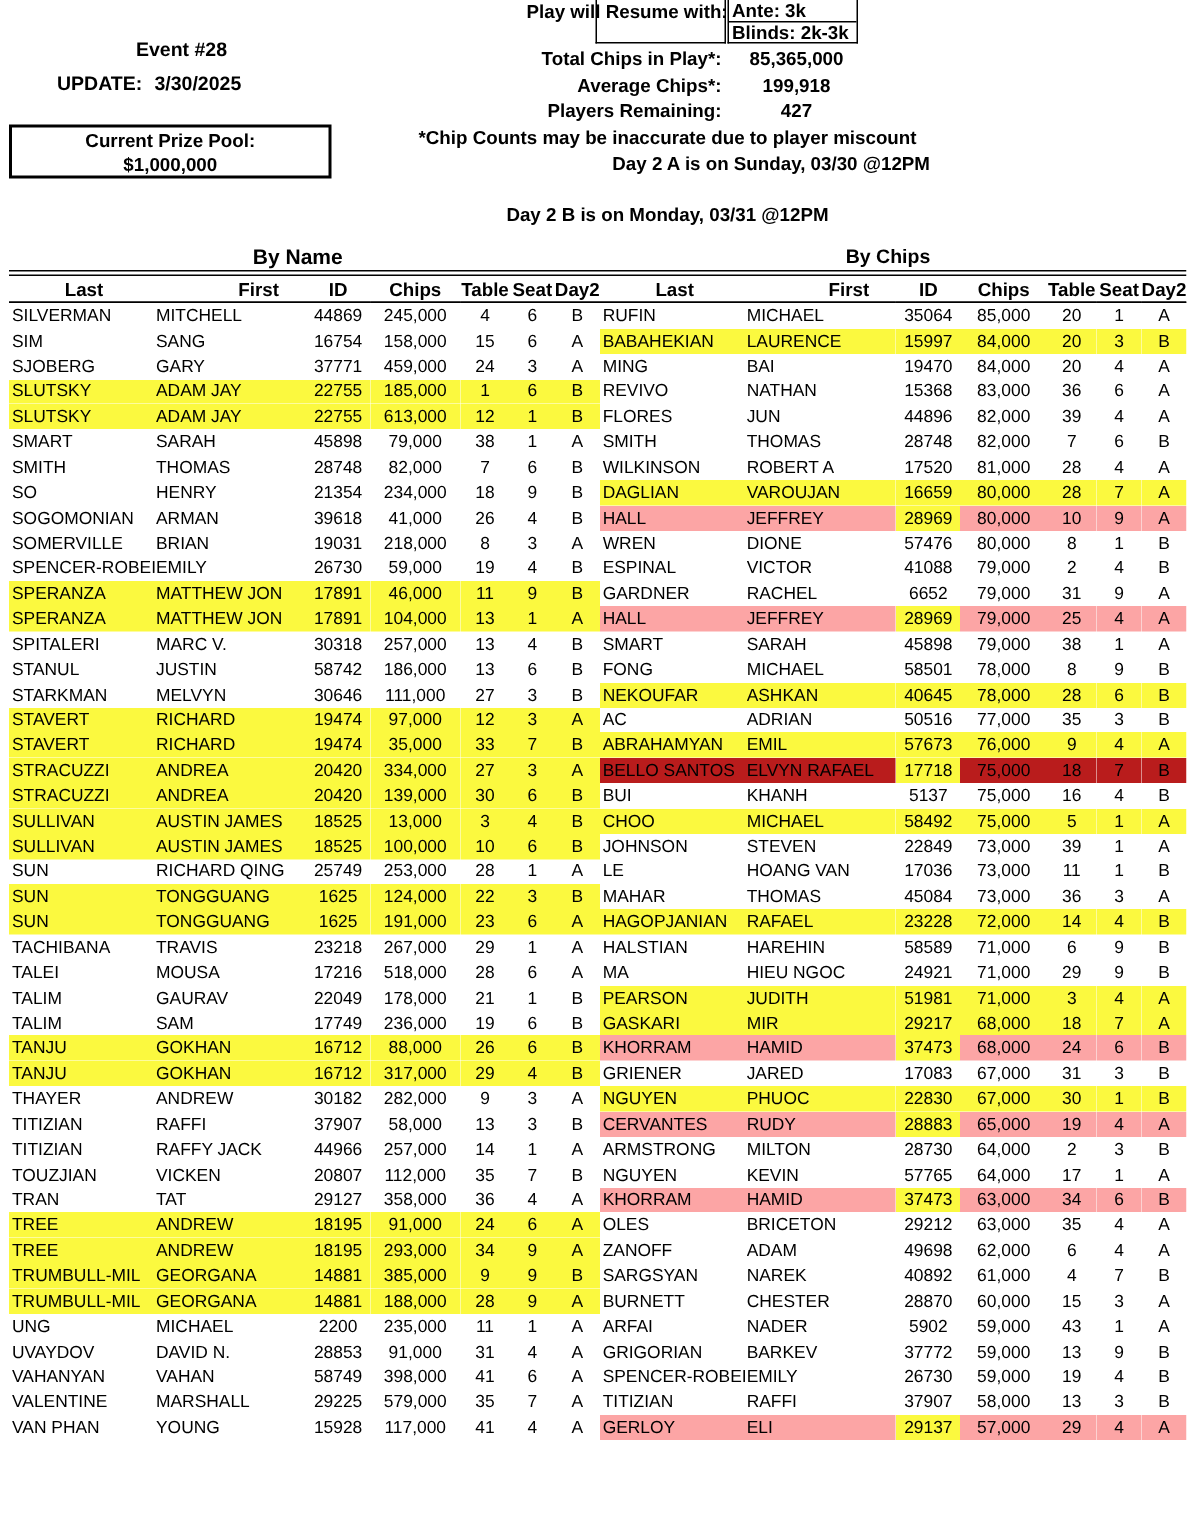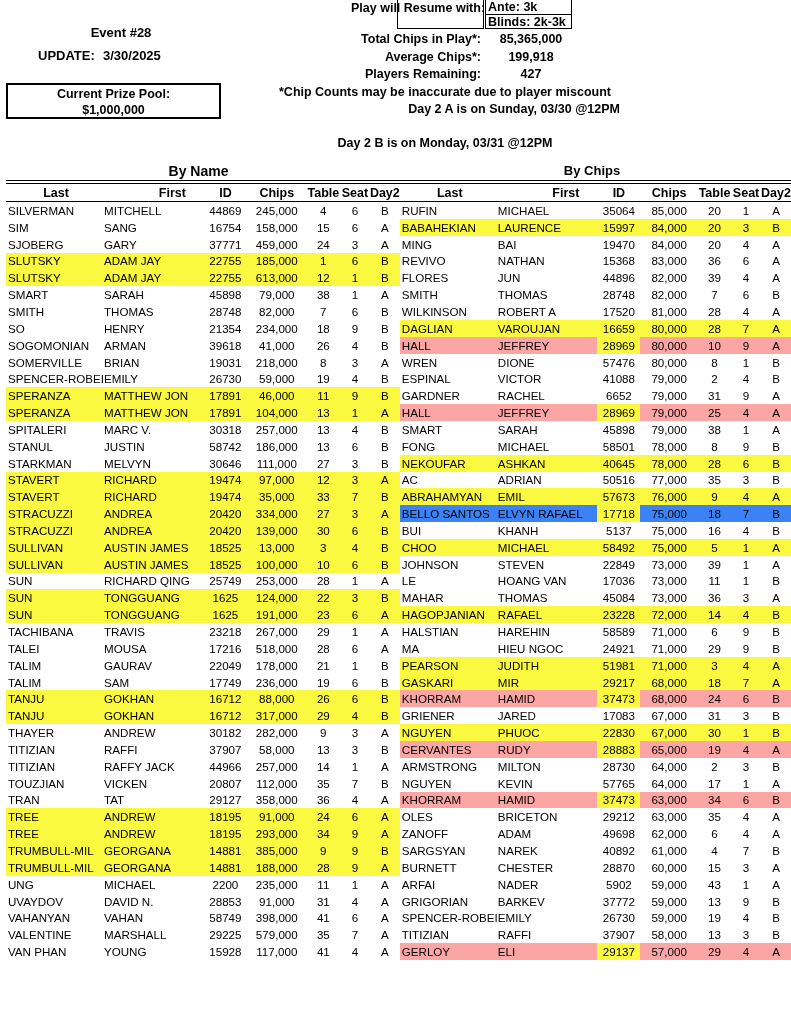--- a/index.html
+++ b/index.html
@@ -34,21 +34,21 @@
   .c-id { width: 49px; text-align: center; }
   .c-chips { width: 70px; text-align: center; }
   .c-table { width: 34px; text-align: center; }
   .c-seat { width: 32px; text-align: center; }
   .c-day { width: 28px; text-align: center; }
   th.c-last { text-align: center; }
   th.c-first { text-align: right; padding-right: 18px !important; }
 
   .y { background: #fbf93f; }
   .b { background: #fca5a5; }
-  .g { background: #3b82f6; }
+  .g { background: #b91c1c; }
 </style>
 </head>
 <body>
 
 <div class="abs" id="event-title">Event #28</div>
 <div class="abs" id="update-label">UPDATE:</div>
 <div class="abs" id="update-date">3/30/2025</div>
 <div class="abs" id="prize-box">
   <div>Current Prize Pool:</div>
   <div>$1,000,000</div>

